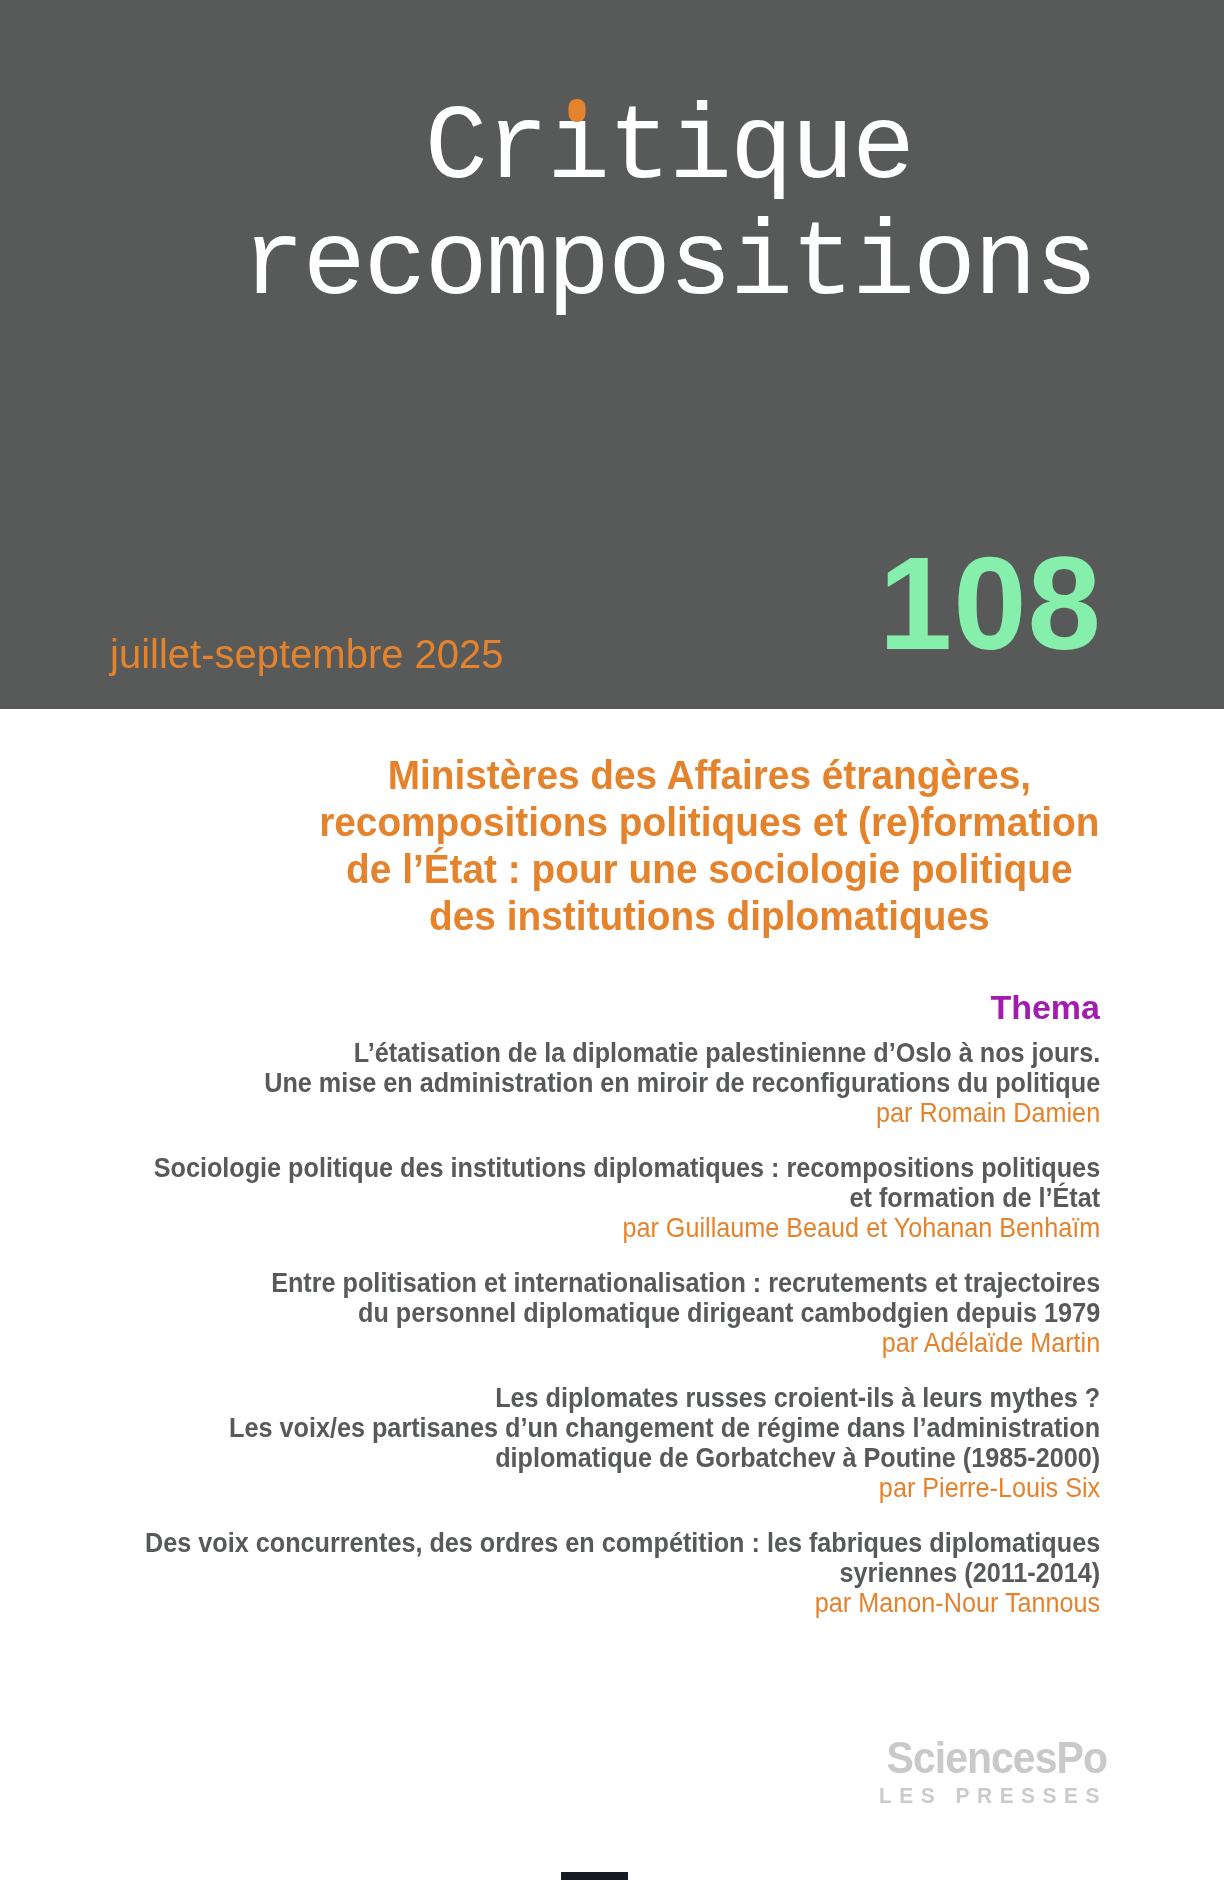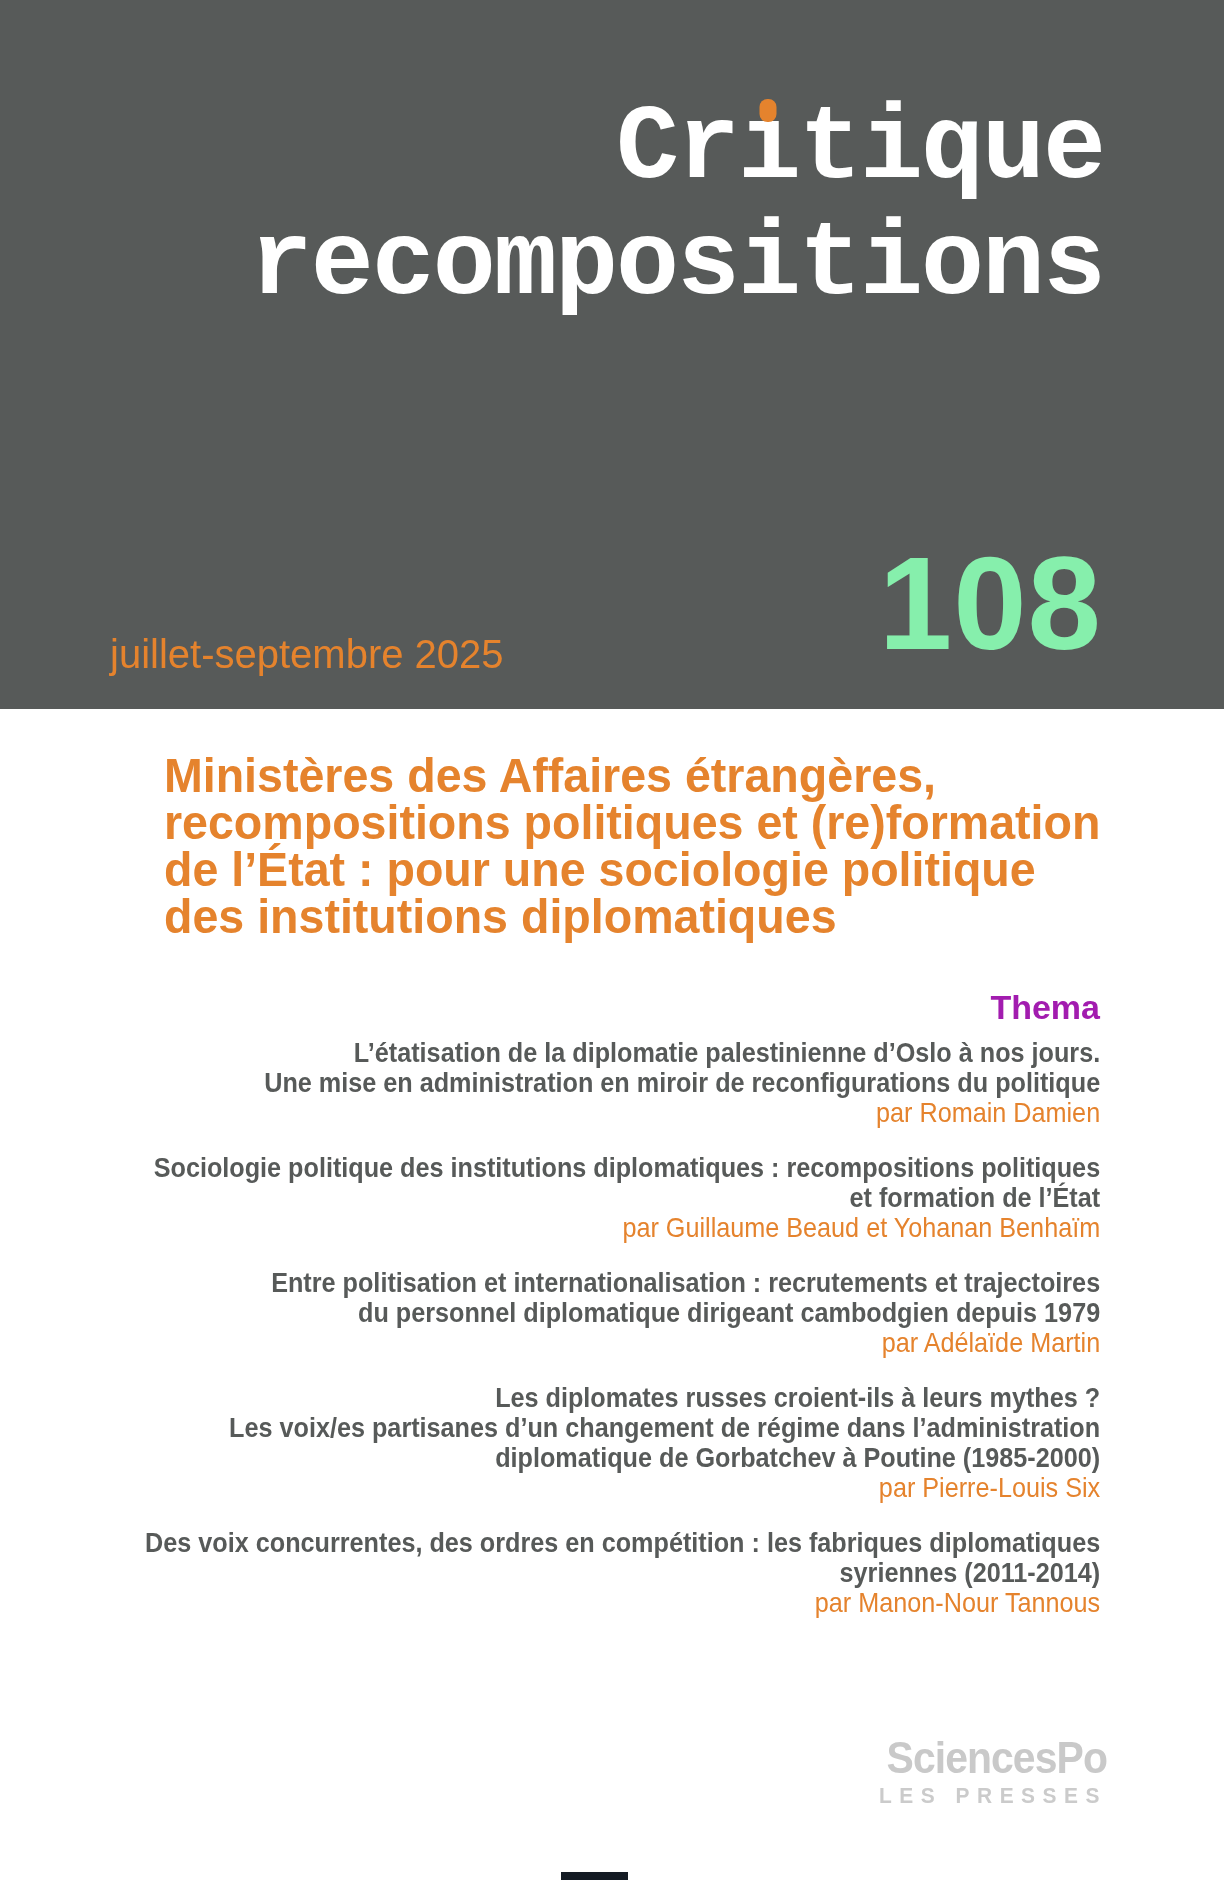--- a/index.html
+++ b/index.html
@@ -14,24 +14,24 @@
   }
 
   
   .header {
     position:absolute; left:0; top:0;
     width:1224px; height:709px;
     background:#575a59;
   }
 
   .masthead {
-    position:absolute; right:120px; top:92px;
-    text-align:right;
+    position:absolute; right:128px; top:92px;
+    text-align:center;
     font-family:"Liberation Mono","DejaVu Sans Mono",monospace;
-    font-weight:bold;
+    font-weight:normal;
     font-size:105px; line-height:116px;
     color:#ffffff;
     letter-spacing:-2px;
     white-space:nowrap;
   }
   .masthead .t-i { position:relative; }
   
   .masthead .t-i::before {
     content:"";
     position:absolute;
@@ -64,24 +64,24 @@
     position:absolute; left:110px; top:612px;
     font-size:40px; line-height:46px;
     color:#e5832d;
     font-weight:normal;
     margin-top:19px;
   }
 
   
   .dossier-title {
     position:absolute; right:124px; top:752px;
-    text-align:left;
-    color:#e5832d;
-    font-weight:bold;
-    font-size:48px; line-height:47px;
+    text-align:center;
+    color:#e5832d;
+    font-weight:bold;
+    font-size:40px; line-height:47px;
     white-space:nowrap;
   }
   .dossier-title .line { transform:scaleX(0.97); transform-origin:100% 50%; }
 
   .thema-heading {
     position:absolute; right:124px; top:988px;
     color:#a21caf;
     font-weight:bold;
     font-size:34px; line-height:38px;
   }

